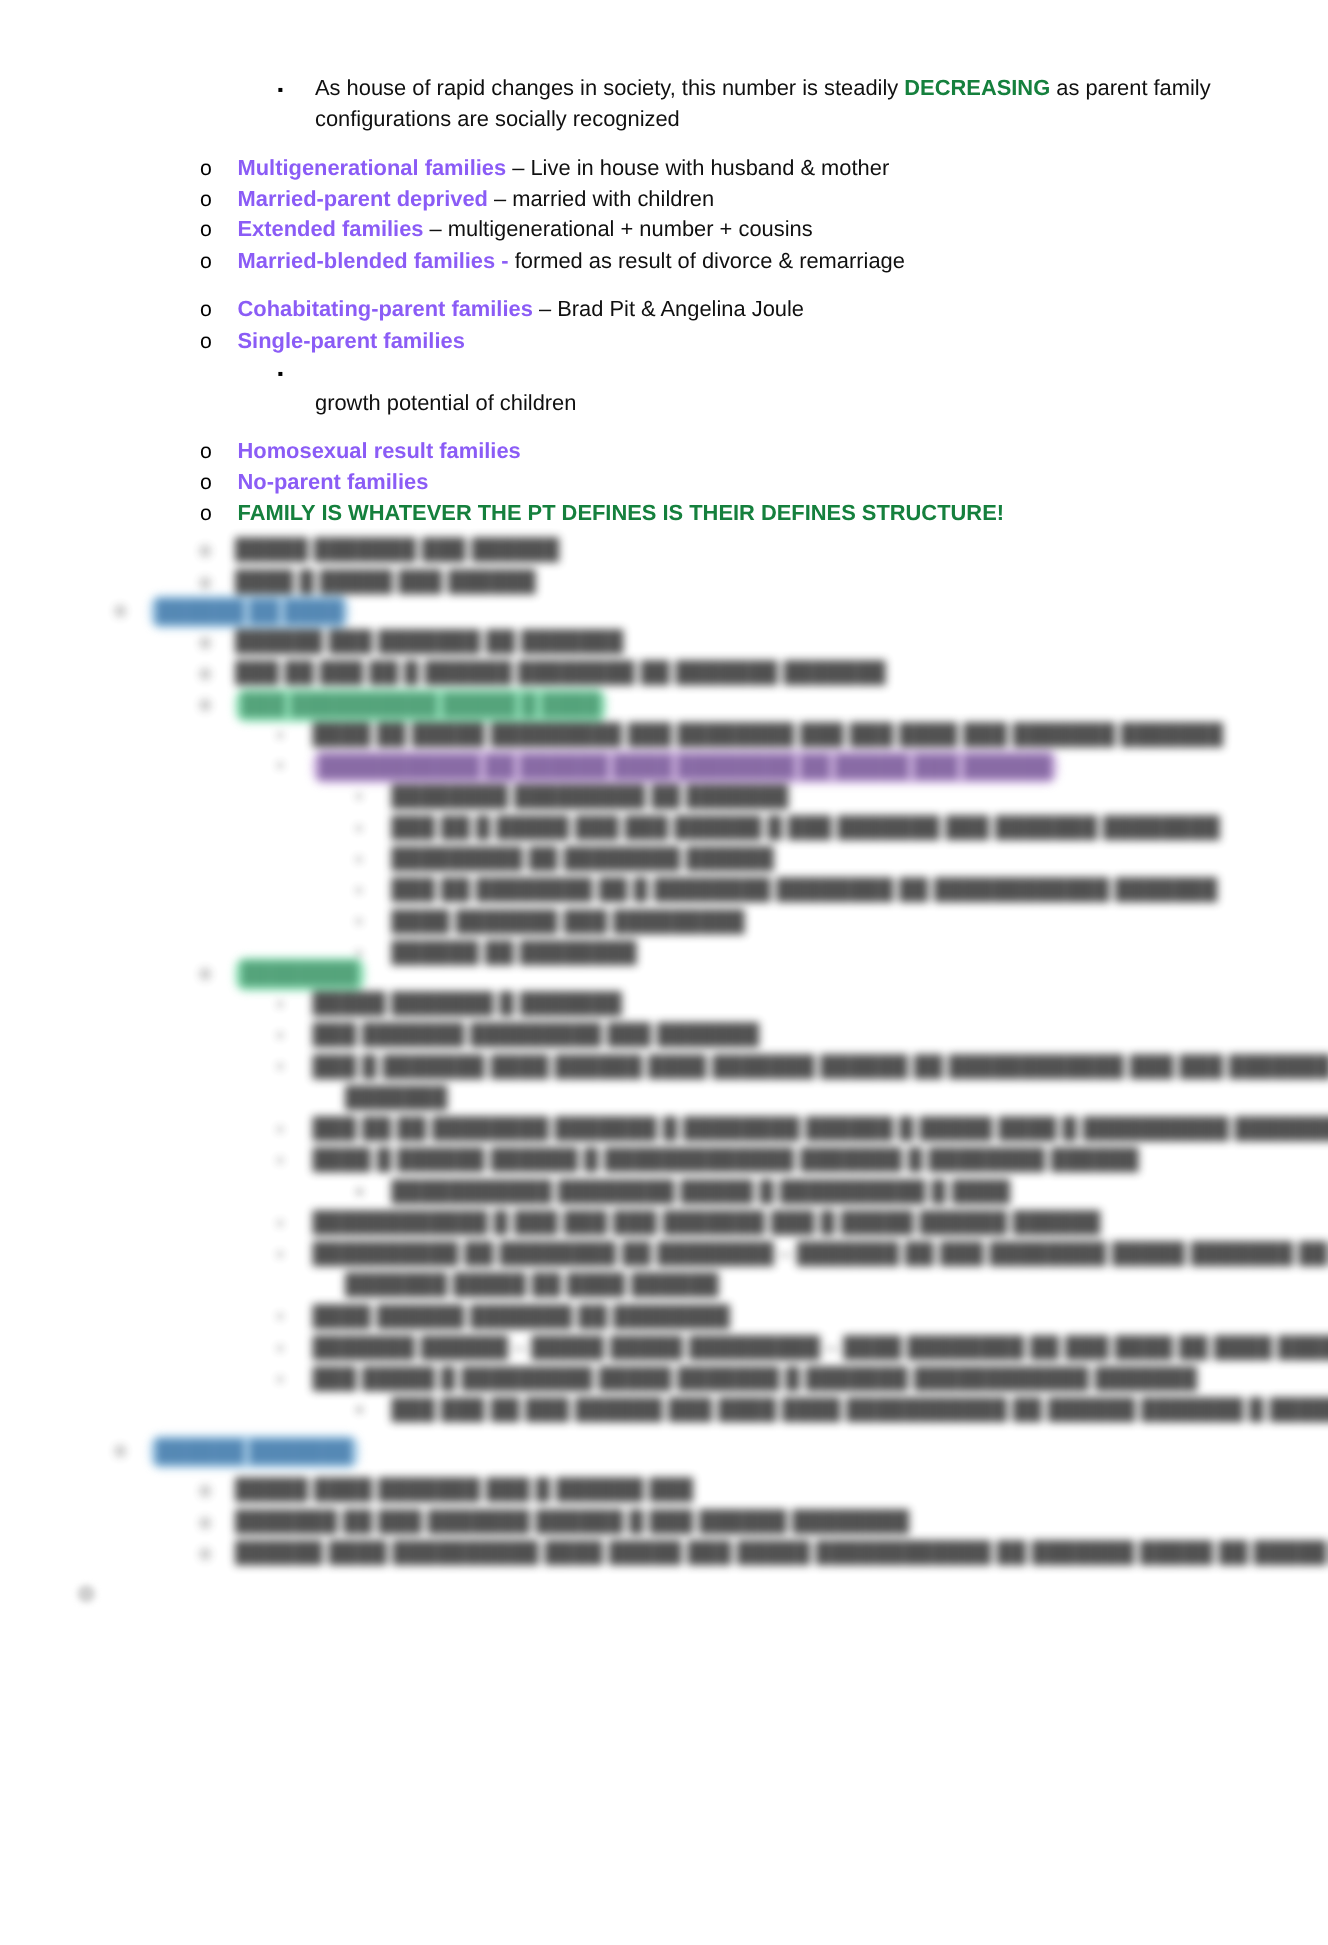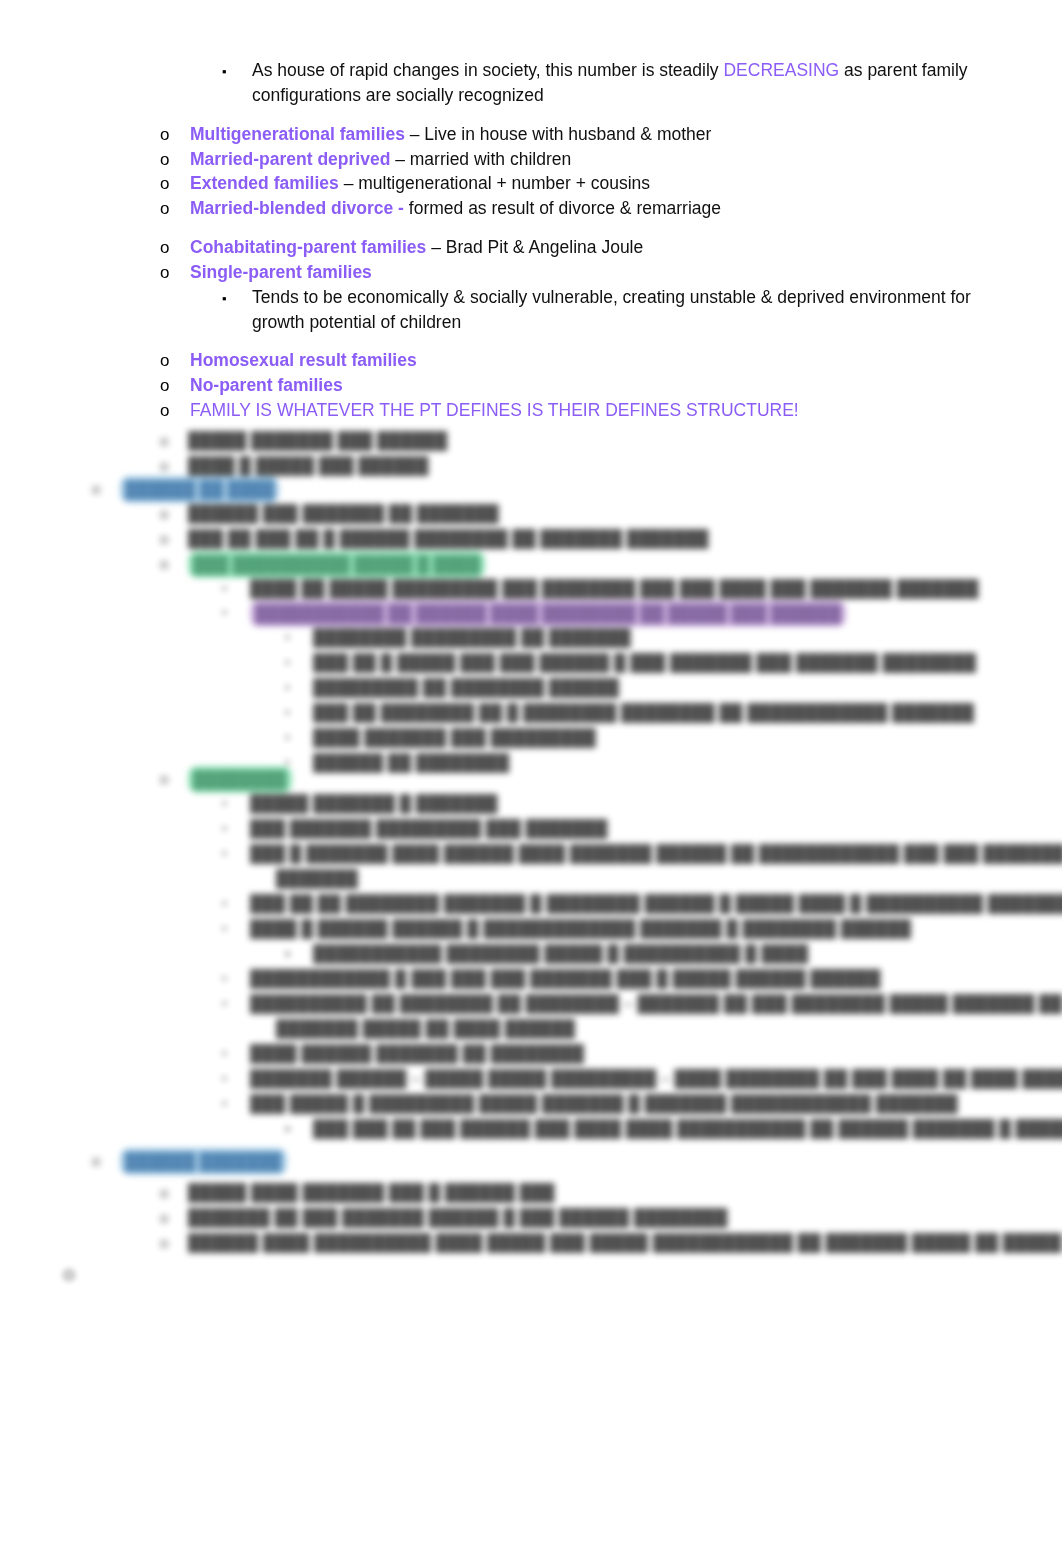--- a/index.html
+++ b/index.html
@@ -38,21 +38,21 @@
   .bullet.sq {
     font-size: 13px;
     line-height: 27px;
   }
   .txt {
     flex: 1 1 auto;
   }
 
   .green { color: #8b5cf6; font-weight: bold; }
   .plain { color: #101010; }
-  .bold  { font-weight: normal; color: #8b5cf6; }
+  .bold  { font-weight: bold; color: #15803d; }
 
   
   #blurred {
     position: absolute;
     left: 0;
     top: 418px;
     width: 1062px;
     height: 880px;
     filter: blur(3.4px);
     opacity: 0.82;
@@ -111,36 +111,36 @@
     <span class="txt"><span class="green">Married-parent deprived</span><span class="plain"> – married with children</span></span>
   </div>
 
   <div class="row" style="left:160px; top:171px; width:860px;">
     <span class="bullet">o</span>
     <span class="txt"><span class="green">Extended families</span><span class="plain"> – multigenerational + number + cousins</span></span>
   </div>
 
   <div class="row" style="left:160px; top:196px; width:860px;">
     <span class="bullet">o</span>
-    <span class="txt"><span class="green">Married-blended divorce -</span><span class="plain"> formed as result of divorce &amp; remarriage</span></span>
+    <span class="txt"><span class="green">Married-blended families -</span><span class="plain"> formed as result of divorce &amp; remarriage</span></span>
   </div>
 
   <div class="row" style="left:160px; top:235px; width:860px;">
     <span class="bullet">o</span>
     <span class="txt"><span class="green">Cohabitating-parent families</span><span class="plain"> – Brad Pit &amp; Angelina Joule</span></span>
   </div>
 
   <div class="row" style="left:160px; top:260px; width:860px;">
     <span class="bullet">o</span>
     <span class="txt"><span class="green">Single-parent families</span><span class="plain"></span></span>
   </div>
 
   <div class="row" style="left:222px; top:285px; width:790px;">
     <span class="bullet sq">▪</span>
-    <span class="txt plain"><span>Tends to be economically &amp; socially vulnerable, creating unstable &amp; deprived environment for</span><br><span>growth potential of children</span></span>
+    <span class="txt plain"><br><span>growth potential of children</span></span>
   </div>
 
   <div class="row" style="left:160px; top:348px; width:860px;">
     <span class="bullet">o</span>
     <span class="txt"><span class="green">Homosexual result families</span></span>
   </div>
 
   <div class="row" style="left:160px; top:373px; width:860px;">
     <span class="bullet">o</span>
     <span class="txt"><span class="green">No-parent families</span></span>

